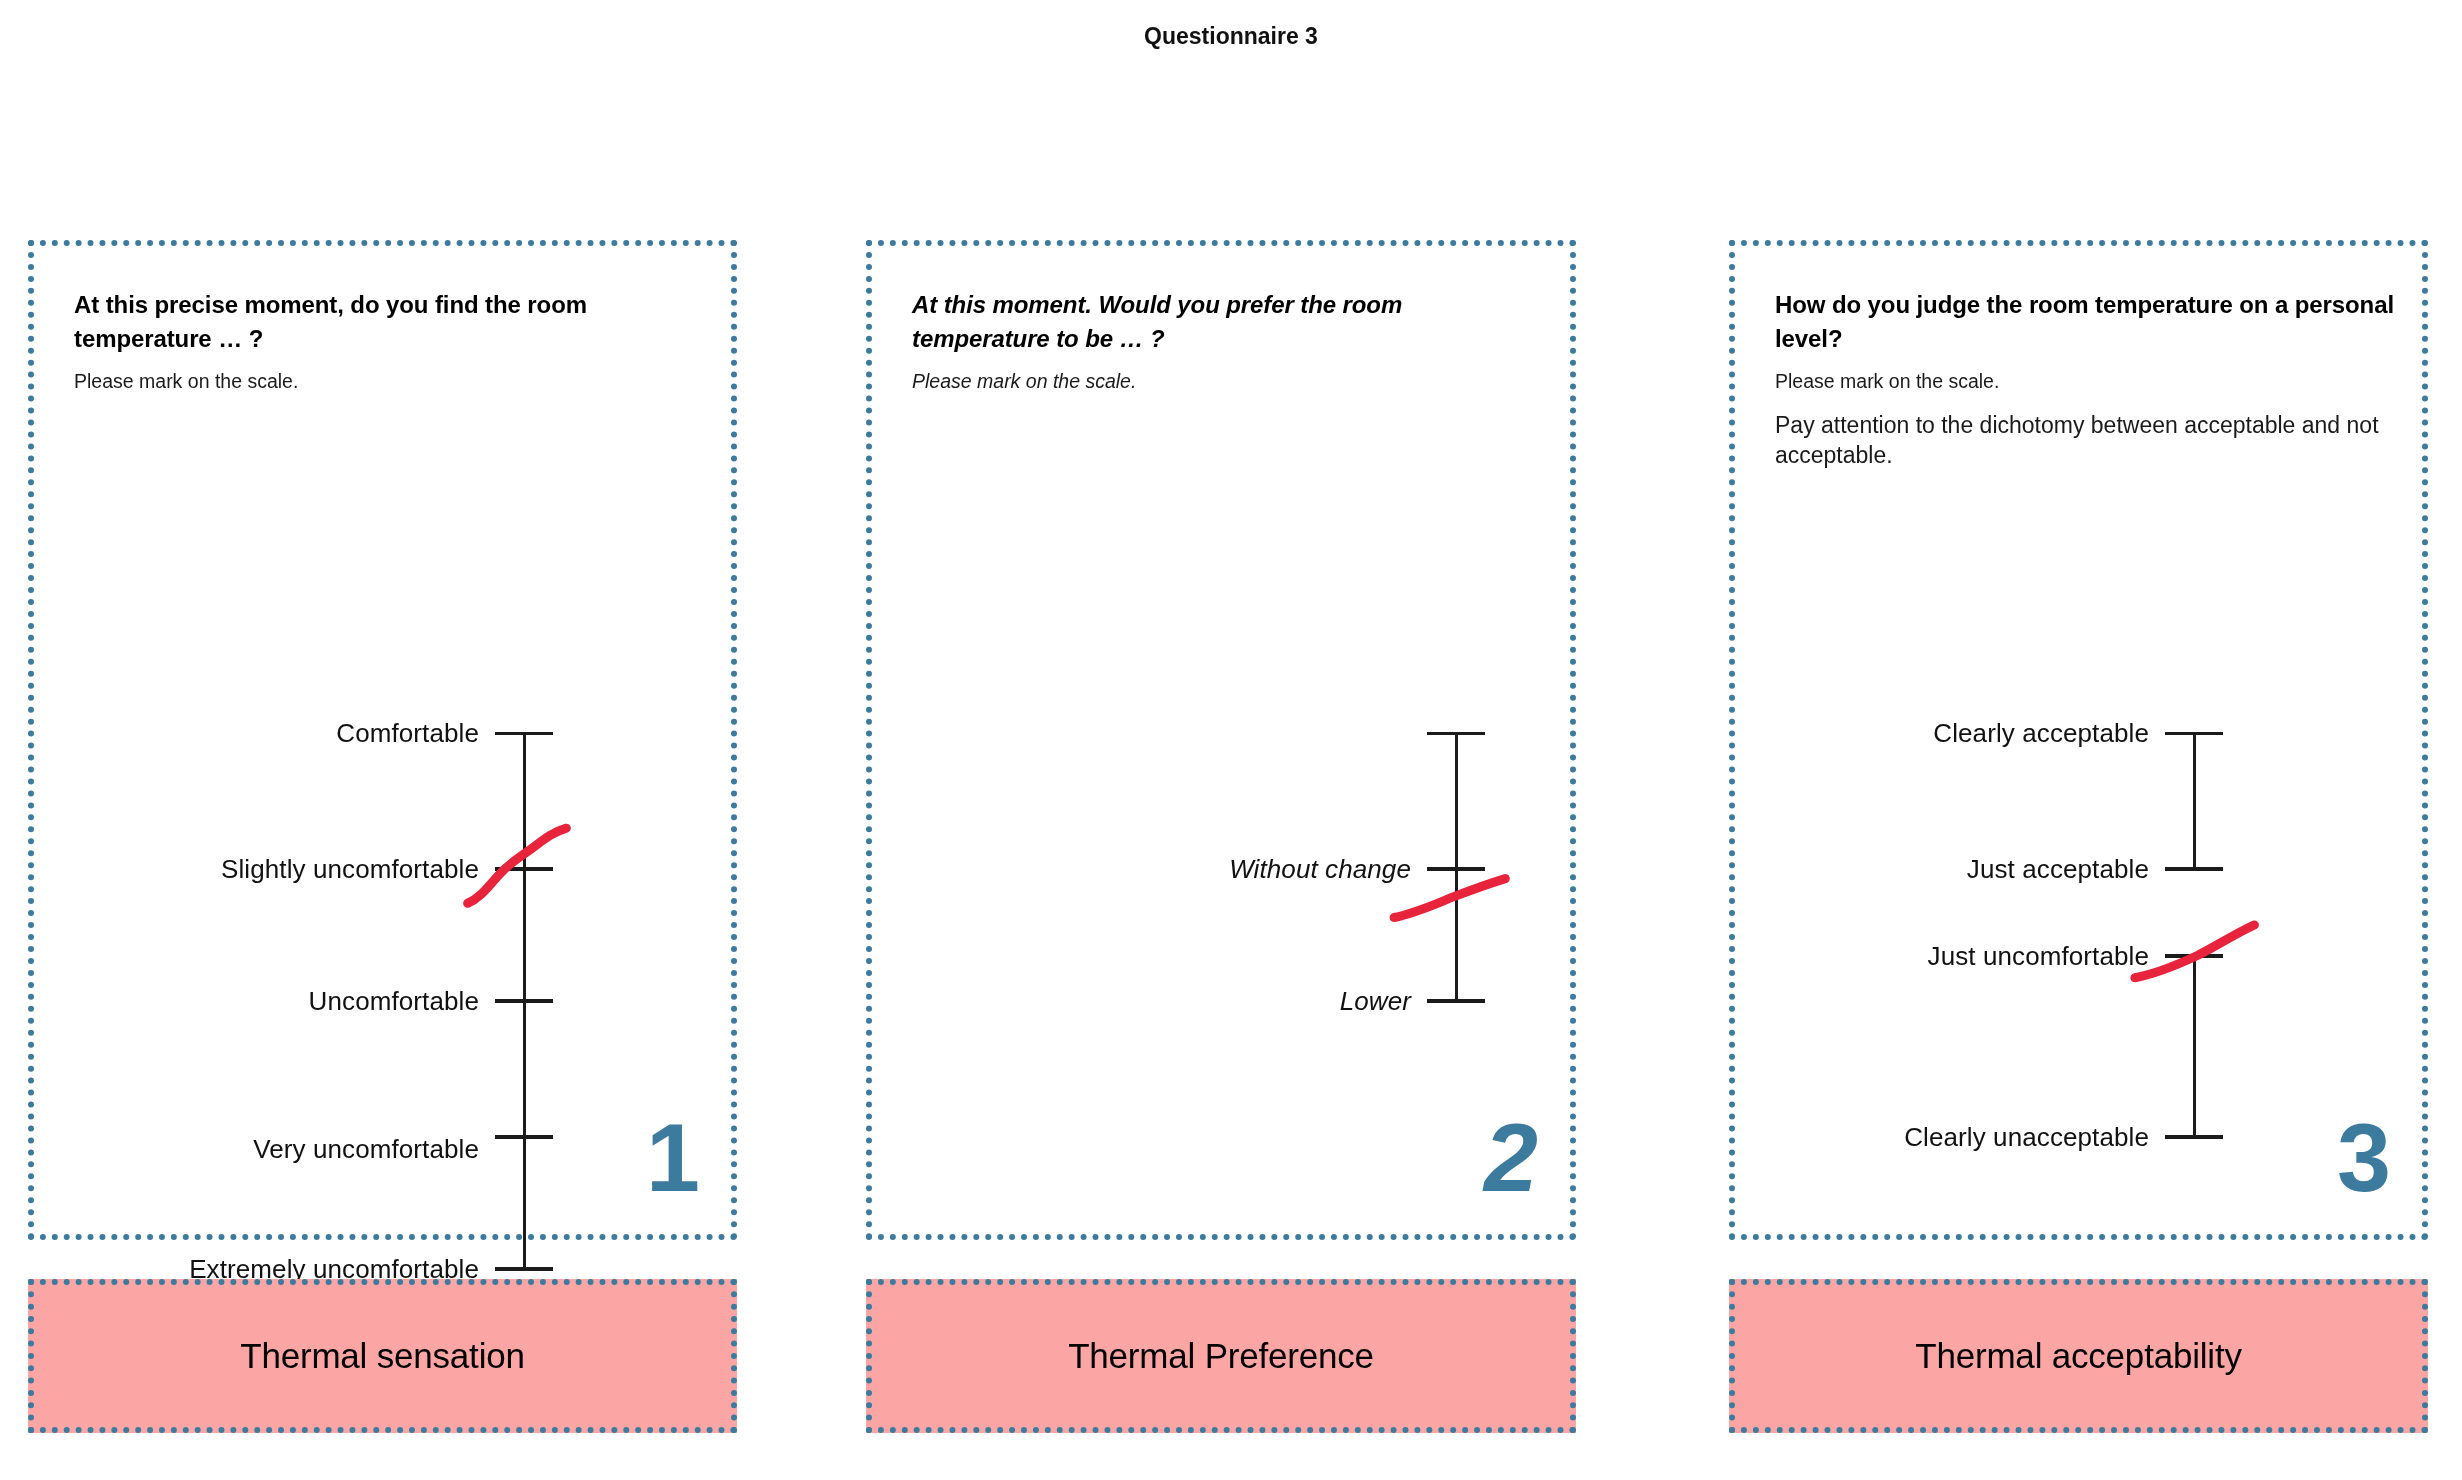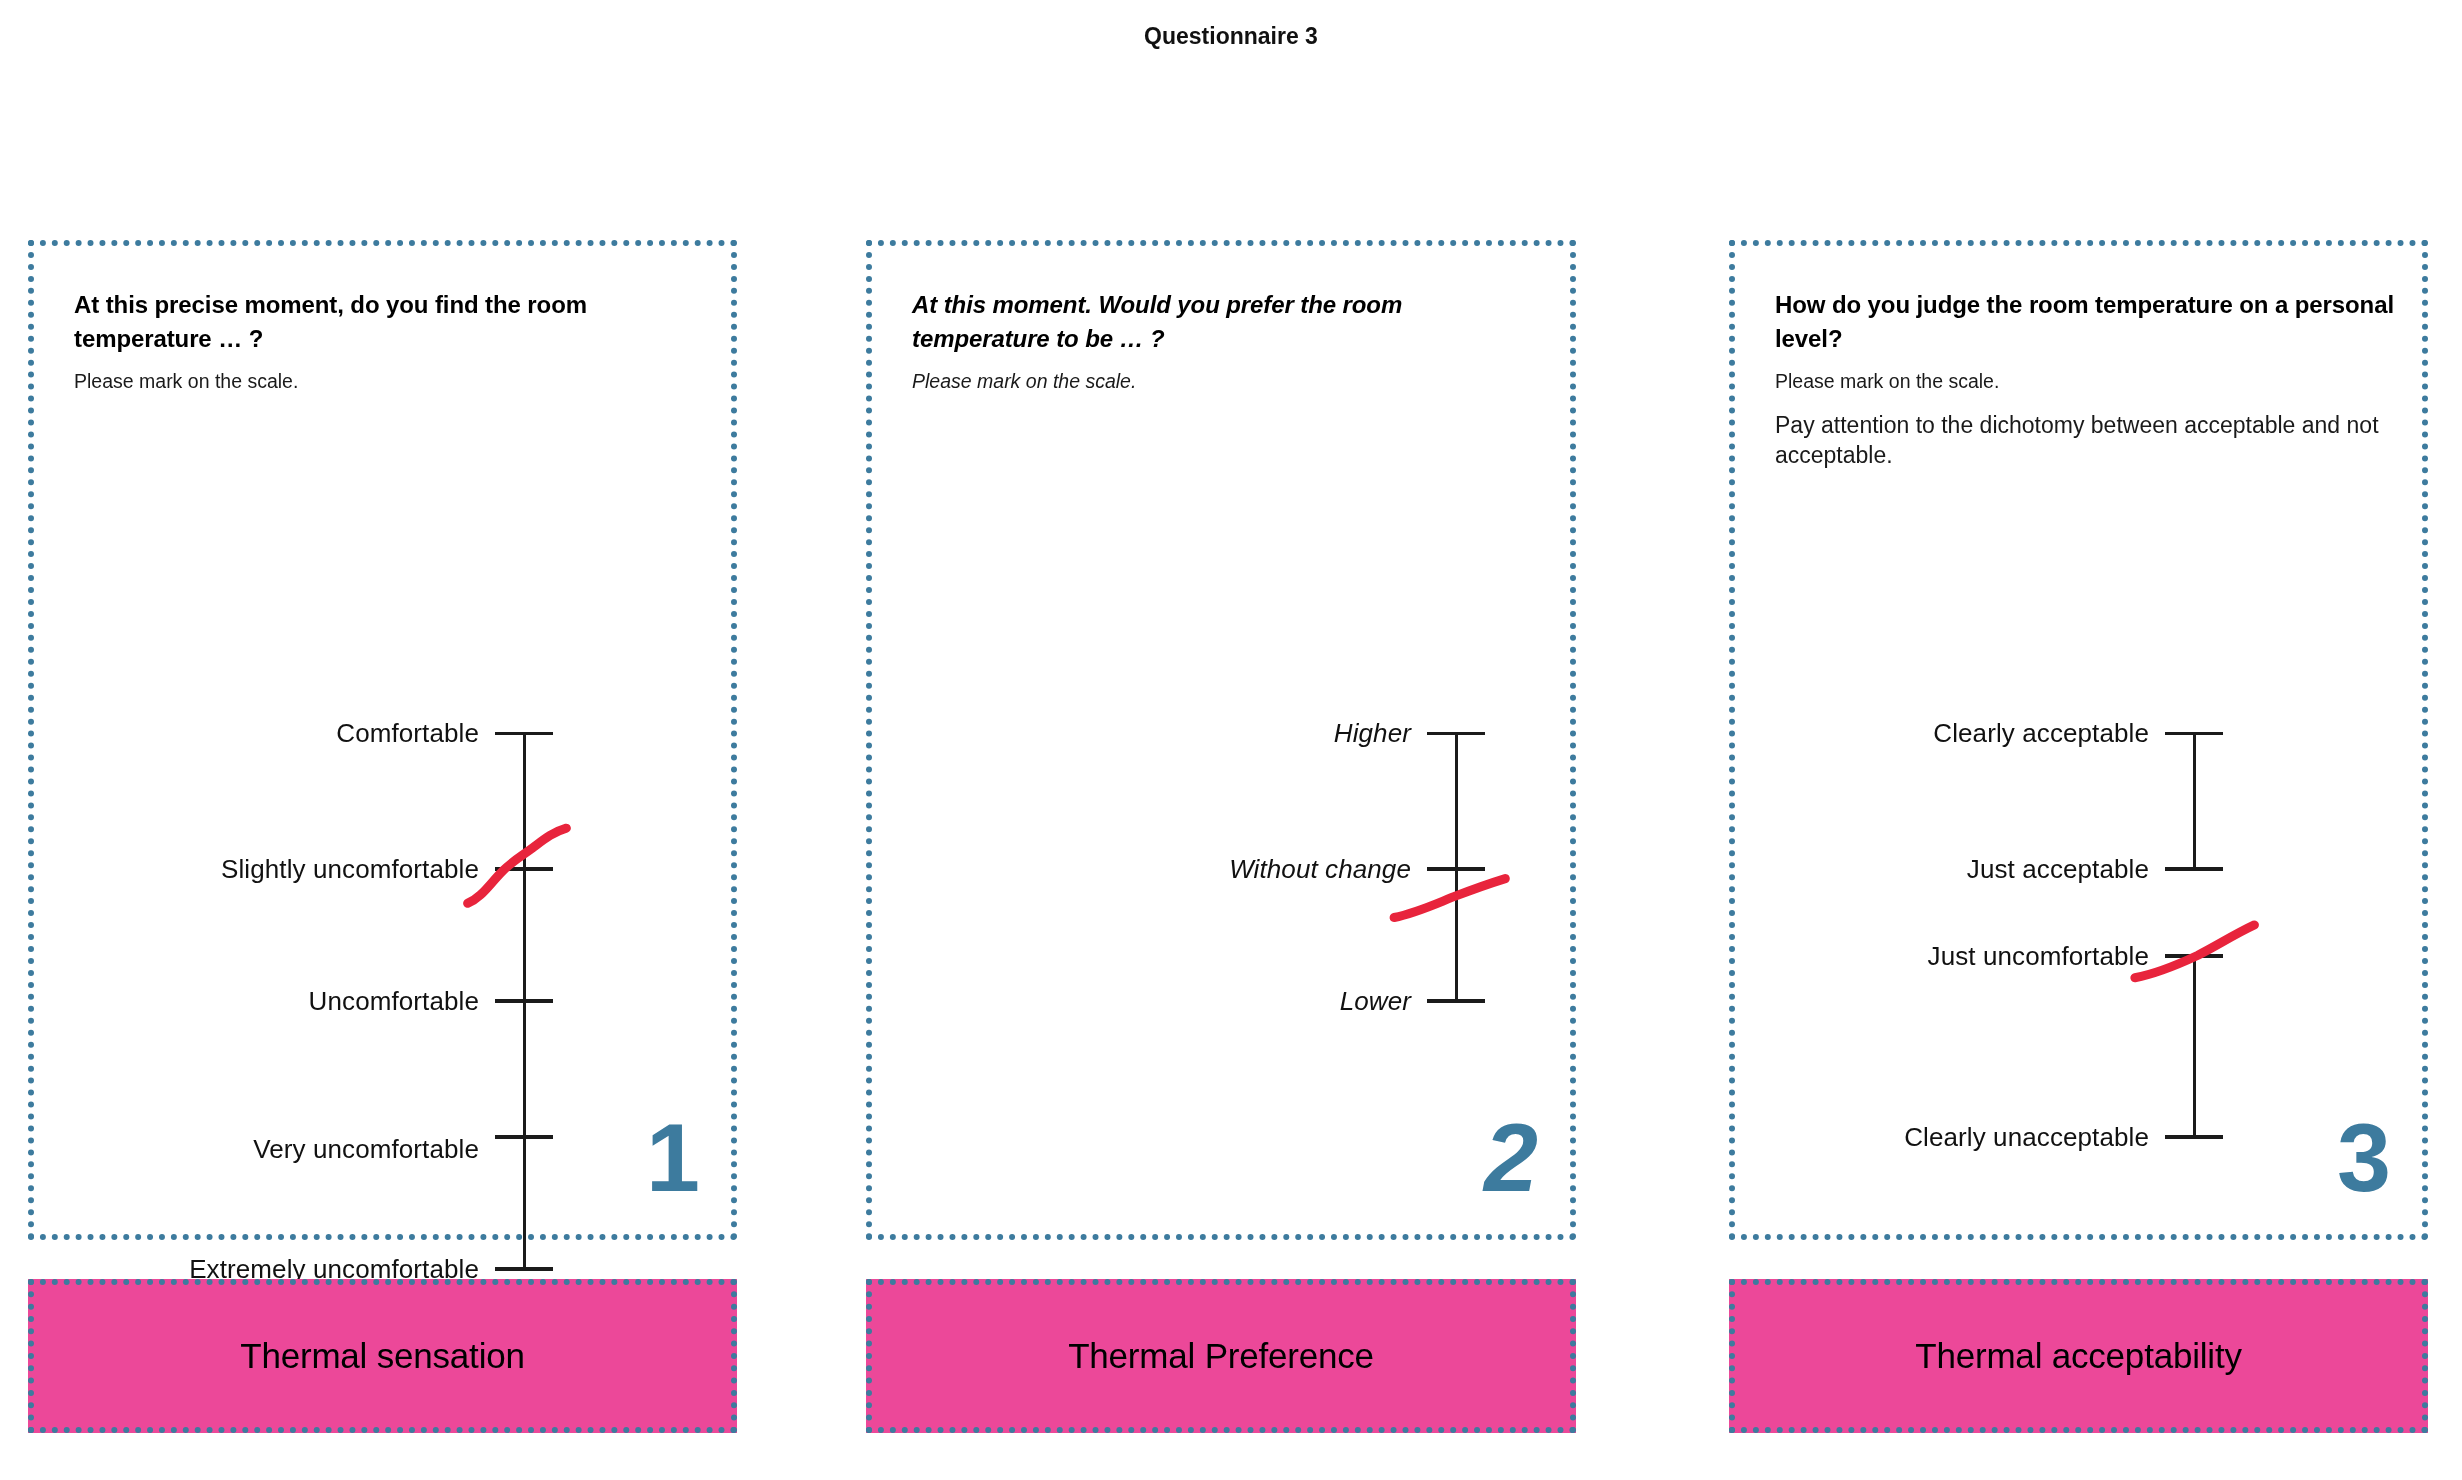--- a/index.html
+++ b/index.html
@@ -78,21 +78,21 @@
     font-size:97px;font-weight:bold;
     color:#3D7B9E;line-height:1;
     letter-spacing:-1.4px;
   }
 
   
   .footer-box{
     position:absolute;top:1279px;height:154px;
     box-sizing:border-box;
     border:6.3px dotted #3D7B9E;
-    background:#ec4899;
+    background:#fca5a5;
     display:flex;align-items:center;justify-content:center;
   }
   #footer-1{left:28px;width:709px;}
   #footer-2{left:866px;width:710px;}
   #footer-3{left:1729px;width:699px;}
   .footer-label{
     font-size:35px;color:#000;font-weight:normal;
     letter-spacing:-0.2px;
   }
 </style>
@@ -128,21 +128,20 @@
 </div>
 
 <div class="card" id="card-2">
   <div class="q-block">
     <div class="q-title">At this moment. Would you prefer the room temperature to be … ?</div>
     <div class="q-note">Please mark on the scale.</div>
   </div>
   <div class="scale" id="scale-2">
       <div class="axis-seg" style="left: 583px; top: 0px; height: 268px;"></div>
       <div class="tick" style="left: 555px; top: -1.4px; width: 58px;"></div>
-      <div class="tick-label" style="top: 0px; left: 0px; width: 539px;">Higher</div>
       <div class="tick" style="left: 555px; top: 134px; width: 58px;"></div>
       <div class="tick-label" style="top: 136px; left: 0px; width: 539px;">Without change</div>
       <div class="tick" style="left: 555px; top: 266px; width: 58px;"></div>
       <div class="tick-label" style="top: 268px; left: 0px; width: 539px;">Lower</div>
       <svg class="mark" width="181" height="139" viewBox="0 0 260 200" style="left: 515px; top: 90px;">
         <path d="M 10,136 C 40,130 66,118 96,106 C 122,96 144,88 170,80" stroke="#E8243C" stroke-width="13" stroke-linecap="round" stroke-linejoin="round" fill="none"></path>
       </svg>
     </div>
   <div class="card-number" style="left:612px;top:863px;">2</div>
 </div>

